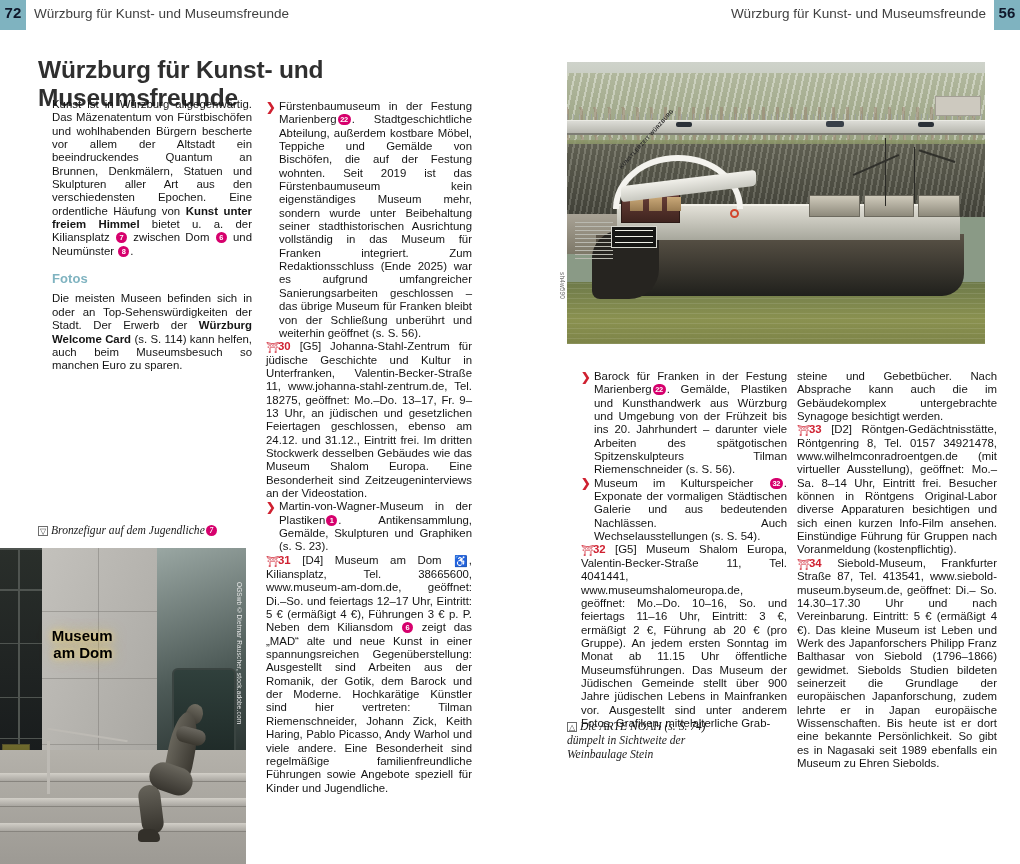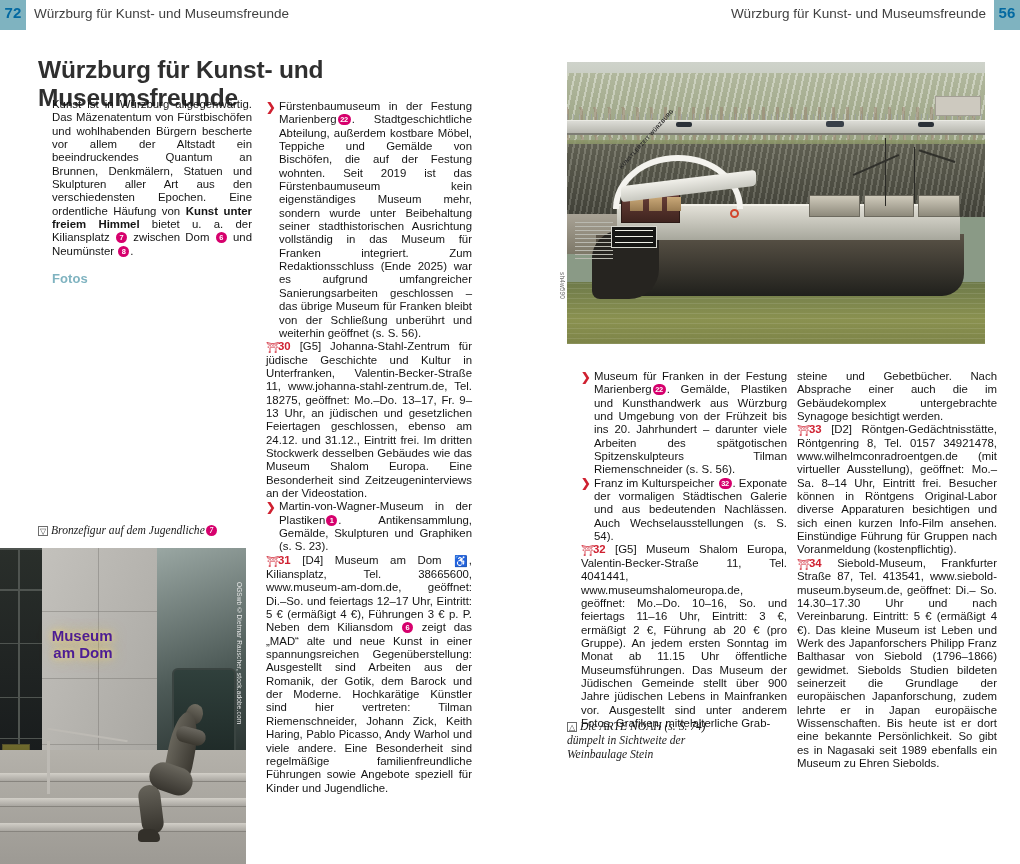--- a/index.html
+++ b/index.html
@@ -11,21 +11,21 @@
   }
   .page { position: relative; width: 1020px; height: 864px; background:#fff; }
 
   
   .header-band { position:absolute; top:0; left:0; width:1020px; height:30px; }
   .hdr-swatch { position:absolute; top:0; width:26px; height:30px; background:#7fb3c0; }
   .hdr-swatch.left  { left:0; }
   .hdr-swatch.right { right:0; }
   .folio {
     position:absolute; top:4px; width:26px; text-align:center;
-    font-size:15px; font-weight:bold; color:#0369a1; letter-spacing:.2px;
+    font-size:15px; font-weight:bold; color:#0f172a; letter-spacing:.2px;
   }
   .folio.left  { left:0; }
   .folio.right { right:0; }
   .runhead {
     position:absolute; top:6px; font-size:13.5px; color:#3f3f3f;
     font-weight:normal; white-space:nowrap;
   }
   .runhead.left  { left:34px; }
   .runhead.right { right:34px; }
 
@@ -196,21 +196,21 @@
                background-size:100% 100%; }
   .mad-joint { position:absolute; background:rgba(120,118,112,.45); }
   .mad-glassL{ position:absolute; left:0; top:0; width:17%; height:78%;
                background:linear-gradient(#2a2f2b,#15181a); }
   .mad-mull  { position:absolute; background:#4f5450; }
   .mad-glassR{ position:absolute; left:64%; top:0; width:36%; height:72%;
                background:linear-gradient(160deg,#9aa7a3,#4d5a57 55%,#222b29); }
   .mad-revolve{position:absolute; left:70%; top:38%; width:26%; height:34%;
                background:linear-gradient(#30403c,#1b2523);
                border:2px solid #3a4441; border-radius:6px 6px 0 0; }
-  .mad-sign  { position:absolute; left:21%; top:25%; color:#4c1d95;
+  .mad-sign  { position:absolute; left:21%; top:25%; color:#000000;
                font-size:15px; font-weight:bold; line-height:17px;
                text-shadow:0 0 6px rgba(246,220,120,.95), 0 0 14px rgba(230,190,70,.6);
                font-family:"Liberation Sans", sans-serif; }
   .mad-sign .l2 { display:block; text-align:right; }
   .mad-plaza { position:absolute; left:0; bottom:0; width:100%; height:36%;
                background:linear-gradient(#b4b1aa,#9d9a94); }
   .mad-step  { position:absolute; left:0; height:9px;
                background:linear-gradient(#d2cfc8,#a9a6a0);
                border-bottom:1.5px solid #87847e; }
   .mad-rail  { position:absolute; left:19%; top:59%; width:33%; height:2px;
@@ -254,20 +254,21 @@
     <div class="runhead right">Würzburg für Kunst- und Museumsfreunde</div>
   </div>
 
   <div class="headline">Würzburg für Kunst- und Museumsfreunde</div>
 
   <div class="col c1">
     <p><span>Kunst ist in Würzburg allgegenwärtig. Das Mäzenatentum von Fürstbischöfen und wohlhabenden Bürgern bescherte vor allem der Altstadt ein beeindruckendes Quantum an Brunnen, Denkmälern, Statuen und Skulpturen aller Art aus den verschiedensten Epochen. Eine ordentliche Häufung von </span><b>Kunst unter freiem Himmel</b><span> bietet u. a. der Kiliansplatz </span><span class="dot">7</span><span> zwischen Dom </span><span class="dot">6</span><span> und Neumünster </span><span class="dot">8</span><span>.</span></p>
 
     <div class="subhead">Fotos</div>
 
+    <p><span>Die meisten Museen befinden sich in oder an Top-Sehenswürdigkeiten der Stadt. Der Erwerb der </span><b>Würzburg Welcome Card</b><span> (s. S. 114) kann helfen, auch beim Museumsbesuch so manchen Euro zu sparen.</span></p>
   </div>
 
 
   <div class="caption cap2">
     <span class="cap-arrow">▽</span><span>Bronzefigur auf dem Jugendliche</span><span class="dot">7</span>
   </div>
 
   <div class="col c2">
 
     <p class="entry"><span class="chev">❯</span><span>Fürstenbaumuseum in der Festung Marienberg</span><span class="dot w">22</span><span>. Stadtgeschichtliche Abteilung, außerdem kostbare Möbel, Teppiche und Gemälde von Bischöfen, die auf der Festung wohnten. Seit 2019 ist das Fürstenbaumuseum kein eigenständiges Museum mehr, sondern wurde unter Beibehaltung seiner stadthistorischen Ausrichtung vollständig in das Museum für Franken integriert. Zum Redaktionsschluss (Ende 2025) war es aufgrund umfangreicher Sanierungsarbeiten geschlossen – das übrige Museum für Franken bleibt von der Schließung unberührt und weiterhin geöffnet (s. S. 56).</span></p>
@@ -328,34 +329,34 @@
     <div class="signboard">
       <div class="sb-line" style="top:16%;"></div>
       <div class="sb-line" style="top:44%;"></div>
       <div class="sb-line" style="top:74%;"></div>
     </div>
   </div>
   <div class="credit credit-boat">sh4w590</div>
 
   <div class="col c3">
 
-    <p class="entry"><span class="chev">❯</span><span>Museum für Franken in der Festung Marienberg</span><span class="dot w">22</span><span>. Gemälde, Plastiken und Kunsthandwerk aus Würzburg und Umgebung von der Frühzeit bis ins 20. Jahrhundert – darunter viele Arbeiten des spätgotischen Spitzenskulpteurs Tilman Riemenschneider (s. S. 56).</span></p>
-
-    <p class="entry"><span class="chev">❯</span><span>Franz im Kulturspeicher </span><span class="dot w">32</span><span>. Exponate der vormaligen Städtischen Galerie und aus bedeutenden Nachlässen. Auch Wechselausstellungen (s. S. 54).</span></p>
+    <p class="entry"><span class="chev">❯</span><span>Barock für Franken in der Festung Marienberg</span><span class="dot w">22</span><span>. Gemälde, Plastiken und Kunsthandwerk aus Würzburg und Umgebung von der Frühzeit bis ins 20. Jahrhundert – darunter viele Arbeiten des spätgotischen Spitzenskulpteurs Tilman Riemenschneider (s. S. 56).</span></p>
+
+    <p class="entry"><span class="chev">❯</span><span>Museum im Kulturspeicher </span><span class="dot w">32</span><span>. Exponate der vormaligen Städtischen Galerie und aus bedeutenden Nachlässen. Auch Wechselausstellungen (s. S. 54).</span></p>
 
     <p class="mentry"><span class="mglyph">⛩</span><span class="mnum">32</span> <span>[G5]</span><span> Museum Shalom Europa, Valentin-Becker-Straße 11, Tel. 4041441, www.museumshalomeuropa.de, geöffnet: Mo.–Do. 10–16, So. und feiertags 11–16 Uhr, Eintritt: 3 €, ermäßigt 2 €, Führung ab 20 € (pro Gruppe). An jedem ersten Sonntag im Monat ab 11.15 Uhr öffentliche Museumsführungen. Das Museum der Jüdischen Gemeinde stellt über 900 Jahre jüdischen Lebens in Mainfranken vor. Ausgestellt sind unter anderem Fotos, Grafiken, mittelalterliche Grab-</span></p>
   </div>
 
   <div class="caption cap3">
     <span class="cap-arrow">△</span><span>Die ARTE NOAH (s. S. 74)</span><br><span>dümpelt in Sichtweite der</span><br><span>Weinbaulage Stein</span>
   </div>
 
   <div class="col c4">
 
-    <p>steine und Gebetbücher. Nach Absprache einer auch die im Gebäudekomplex untergebrachte Synagoge besichtigt werden.</p>
+    <p>steine und Gebetbücher. Nach Absprache kann auch die im Gebäudekomplex untergebrachte Synagoge besichtigt werden.</p>
 
     <p class="mentry"><span class="mglyph">⛩</span><span class="mnum">33</span> <span>[D2]</span><span> Röntgen-Gedächtnisstätte, Röntgenring 8, Tel. 0157 34921478, www.wilhelmconradroentgen.de (mit virtueller Ausstellung), geöffnet: Mo.–Sa. 8–14 Uhr, Eintritt frei. Besucher können in Röntgens Original-Labor diverse Apparaturen besichtigen und sich einen kurzen Info-Film ansehen. Einstündige Führung für Gruppen nach Voranmeldung (kostenpflichtig).</span></p>
 
     <p class="mentry"><span class="mglyph">⛩</span><span class="mnum">34</span><span> Siebold-Museum, Frankfurter Straße 87, Tel. 413541, www.siebold-museum.byseum.de, geöffnet: Di.– So. 14.30–17.30 Uhr und nach Vereinbarung. Eintritt: 5 € (ermäßigt 4 €). Das kleine Museum ist Leben und Werk des Japanforschers Philipp Franz Balthasar von Siebold (1796–1866) gewidmet. Siebolds Studien bildeten seinerzeit die Grundlage der europäischen Japanforschung, zudem lehrte er in Japan europäische Wissenschaften. Bis heute ist er dort eine bekannte Persönlichkeit. So gibt es in Nagasaki seit 1989 ebenfalls ein Museum zu Ehren Siebolds.</span></p>
   </div>
 
   <div class="photo photo-mad">
     <div class="mad-glassL"></div>
     <div class="mad-mull" style="left:0; top:0; width:100%; height:1.5px;"></div>
     <div class="mad-mull" style="left:7.5%; top:0; width:1.5px; height:78%;"></div>

